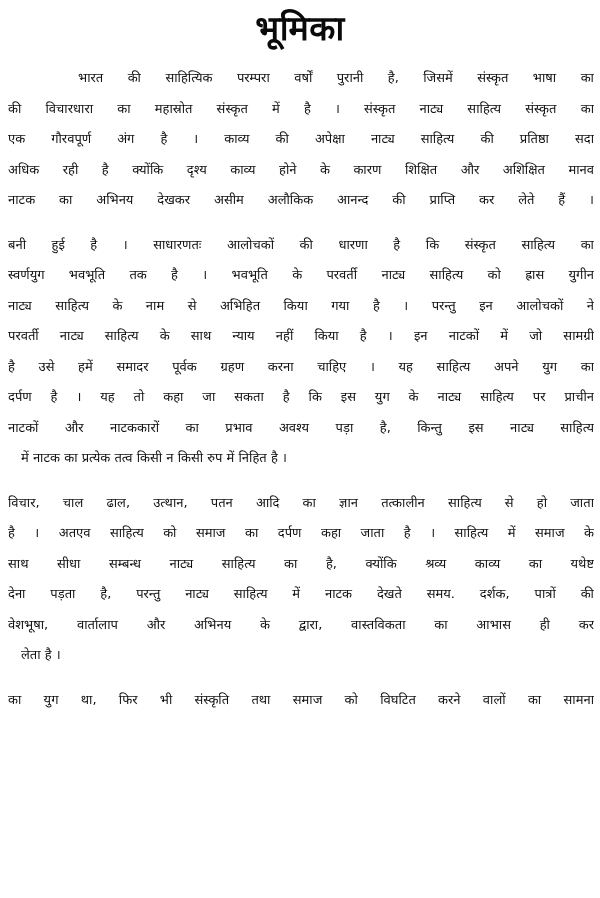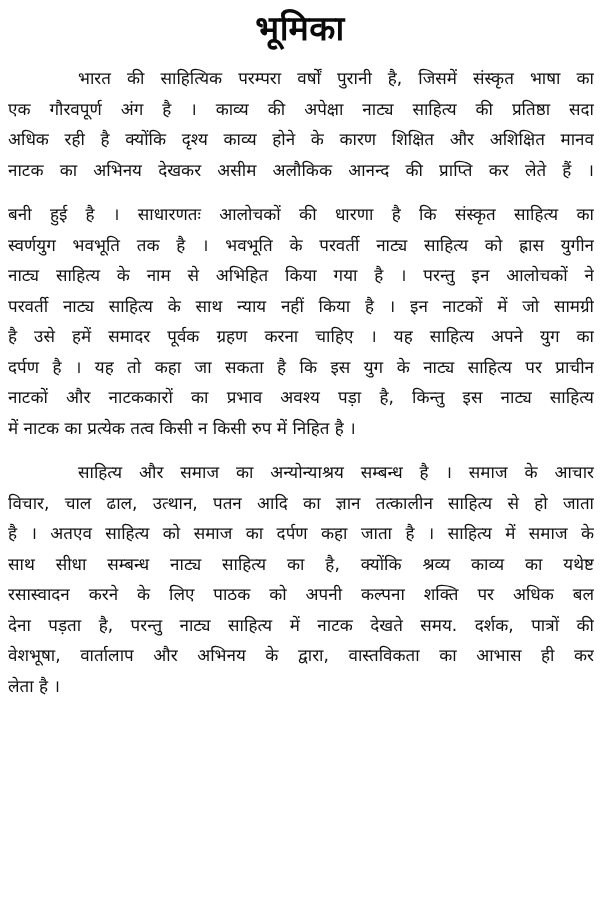--- a/index.html
+++ b/index.html
@@ -40,71 +40,72 @@
       top: 63px;
       width: 586px;
     }
     .para {
       margin: 0 0 14px 0;
     }
     .line {
       display: block;
       height: 30.5px;
       line-height: 30.5px;
-      font-size: 17px;
+      font-size: 13px;
       white-space: nowrap;
       text-align: justify;
       text-align-last: justify;
       overflow: hidden;
     }
     .line.first {
       padding-left: 70px;
     }
     .line.last {
       text-align-last: left;
+      margin-left: 13px;
     }
     .line.full-last {
       text-align-last: justify;
     }
   </style>
 </head>
 <body>
 
 <div class="page">
 
   <div class="title">भूमिका</div>
 
   <div class="body-text">
 
     <p class="para">
       <span class="line first">भारत की साहित्यिक परम्परा वर्षों पुरानी है, जिसमें संस्कृत भाषा का</span>
+      <span class="line">की विचारधारा का महास्रोत संस्कृत में है । संस्कृत नाट्य साहित्य संस्कृत का</span>
       <span class="line">एक गौरवपूर्ण अंग है । काव्य की अपेक्षा नाट्य साहित्य की प्रतिष्ठा सदा</span>
       <span class="line">अधिक रही है क्योंकि दृश्य काव्य होने के कारण शिक्षित और अशिक्षित मानव</span>
       <span class="line full-last">नाटक का अभिनय देखकर असीम अलौकिक आनन्द की प्राप्ति कर लेते हैं ।</span>
     </p>
 
     <p class="para">
       <span class="line">बनी हुई है । साधारणतः आलोचकों की धारणा है कि संस्कृत साहित्य का</span>
       <span class="line">स्वर्णयुग भवभूति तक है । भवभूति के परवर्ती नाट्य साहित्य को ह्रास युगीन</span>
       <span class="line">नाट्य साहित्य के नाम से अभिहित किया गया है । परन्तु इन आलोचकों ने</span>
       <span class="line">परवर्ती नाट्य साहित्य  के साथ न्याय नहीं किया है । इन नाटकों में जो सामग्री</span>
       <span class="line">है उसे हमें समादर पूर्वक ग्रहण करना चाहिए । यह साहित्य अपने युग का</span>
       <span class="line">दर्पण है । यह तो कहा जा सकता है कि इस युग के नाट्य साहित्य पर प्राचीन</span>
       <span class="line">नाटकों और नाटककारों का प्रभाव अवश्य पड़ा है, किन्तु इस नाट्य साहित्य</span>
       <span class="line last">में नाटक का प्रत्येक तत्व किसी न किसी रुप में निहित है ।</span>
     </p>
 
     <p class="para">
-      <span class="line first">साहित्य और समाज का अन्योन्याश्रय सम्बन्ध है । समाज के आचार</span>
       <span class="line">विचार, चाल ढाल, उत्थान, पतन आदि का ज्ञान तत्कालीन साहित्य से हो जाता</span>
       <span class="line">है । अतएव साहित्य को समाज का दर्पण कहा जाता है । साहित्य में समाज के</span>
       <span class="line">साथ सीधा सम्बन्ध नाट्य साहित्य का है, क्योंकि श्रव्य काव्य का यथेष्ट</span>
-      <span class="line">रसास्वादन करने के लिए पाठक को अपनी कल्पना शक्ति पर अधिक बल</span>
       <span class="line">देना पड़ता है, परन्तु नाट्य साहित्य में नाटक देखते समय. दर्शक, पात्रों की</span>
       <span class="line">वेशभूषा, वार्तालाप और अभिनय के द्वारा, वास्तविकता का आभास ही कर</span>
       <span class="line last">लेता है ।</span>
     </p>
 
     <p class="para">
+      <span class="line">का युग था, फिर भी संस्कृति तथा समाज को विघटित करने वालों का सामना</span>
     </p>
 
   </div>
 </div>
 
 </body></html>

